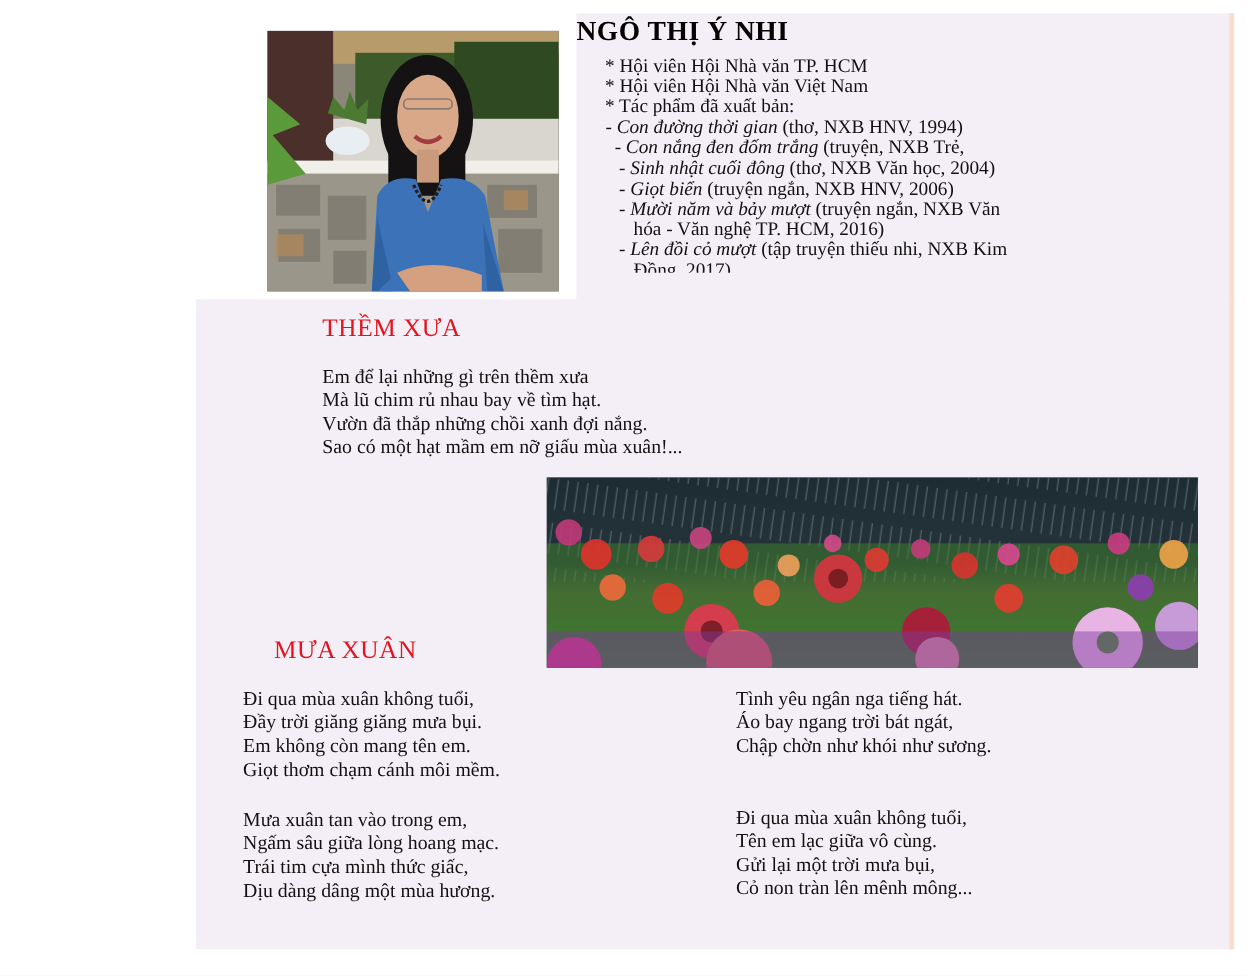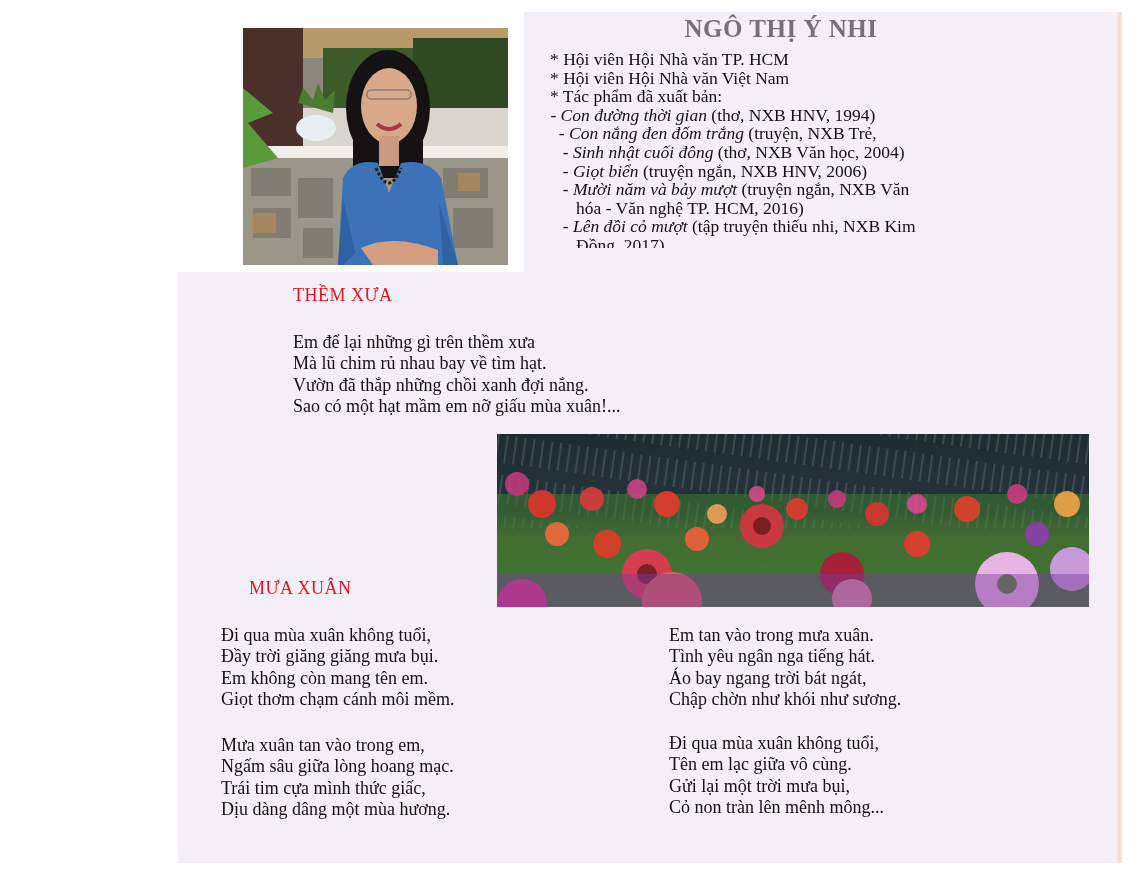--- a/index.html
+++ b/index.html
@@ -19,29 +19,29 @@
   
   #photo-frame { position:absolute; left:230px; top:18px; width:292px; height:254px; background:#ffffff; }
   #portrait {
     position:absolute; left:243px; top:28px; width:265px; height:237px; overflow:hidden;
     background:#7b7a6f;
   }
   #portrait svg { display:block; }
 
   
   #author-name {
-    position:absolute; left:524px; top:15px; width:514px; text-align:center;
-    font-size:25px; font-weight:bold; color:#737373; letter-spacing:0.5px;
+    position:absolute; left:524px; top:15px; width:514px; 
+    font-size:25px; font-weight:bold; color:#000000; letter-spacing:0.5px;
   }
   #bio-list { position:absolute; left:550px; top:50px; width:560px; font-size:17.5px; line-height:18.6px; }
   #bio-list .line { white-space:nowrap; }
   .ital { font-style:italic; }
 
   
-  .poem-title { position:absolute; color:#e3141f; font-size:18px; letter-spacing:0.5px; }
+  .poem-title { position:absolute; color:#e3141f; font-size:23px; letter-spacing:0.5px; }
   #poem1-title { left:293px; top:285px; }
   #poem2-title { left:221px; top:578px;margin-left:28px; }
   .stanza { position:absolute; font-size:18px; line-height:21.3px; white-space:nowrap; }
   #poem1-stanza { left:293px; top:332px; }
   #poem2-col1-s1 { left:221px; top:625px; }
   #poem2-col1-s2 { left:221px; top:735px; }
   #poem2-col2-s1 { left:669px; top:625px; }
   #poem2-col2-s2 { left:669px; top:733px; }
 
   
@@ -205,21 +205,20 @@
   <div>Em không còn mang tên em.</div>
   <div>Giọt thơm chạm cánh môi mềm.</div>
 </div>
 <div class="stanza" id="poem2-col1-s2">
   <div>Mưa xuân tan vào trong em,</div>
   <div>Ngấm sâu giữa lòng hoang mạc.</div>
   <div>Trái tim cựa mình thức giấc,</div>
   <div>Dịu dàng dâng một mùa hương.</div>
 </div>
 <div class="stanza" id="poem2-col2-s1">
-  <div>Em tan vào trong mưa xuân.</div>
   <div>Tình yêu ngân nga tiếng hát.</div>
   <div>Áo bay ngang trời bát ngát,</div>
   <div>Chập chờn như khói như sương.</div>
 </div>
 <div class="stanza" id="poem2-col2-s2">
   <div>Đi qua mùa xuân không tuổi,</div>
   <div>Tên em lạc giữa vô cùng.</div>
   <div>Gửi lại một trời mưa bụi,</div>
   <div>Cỏ non tràn lên mênh mông...</div>
 </div>

